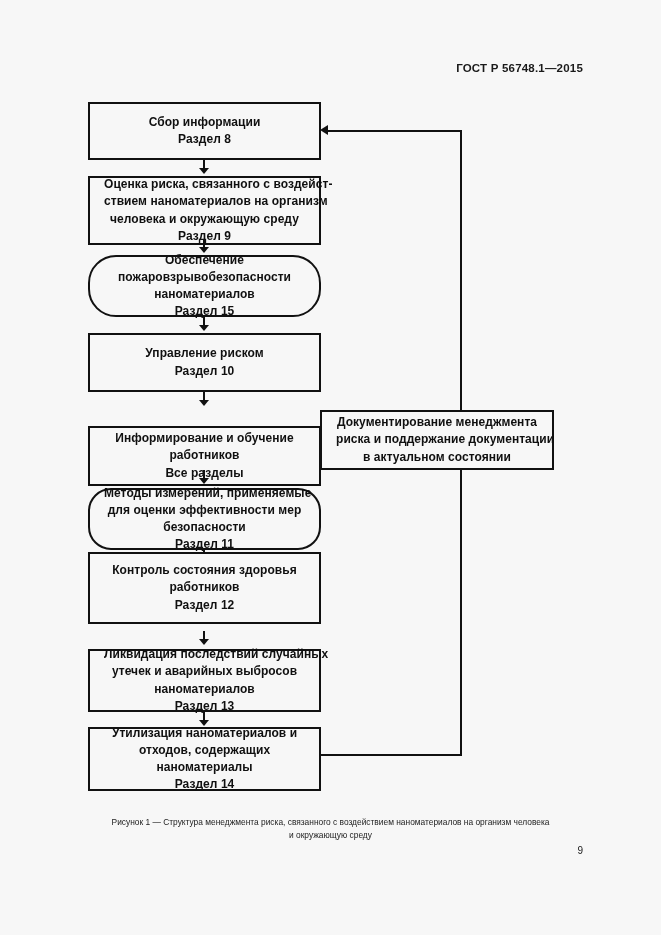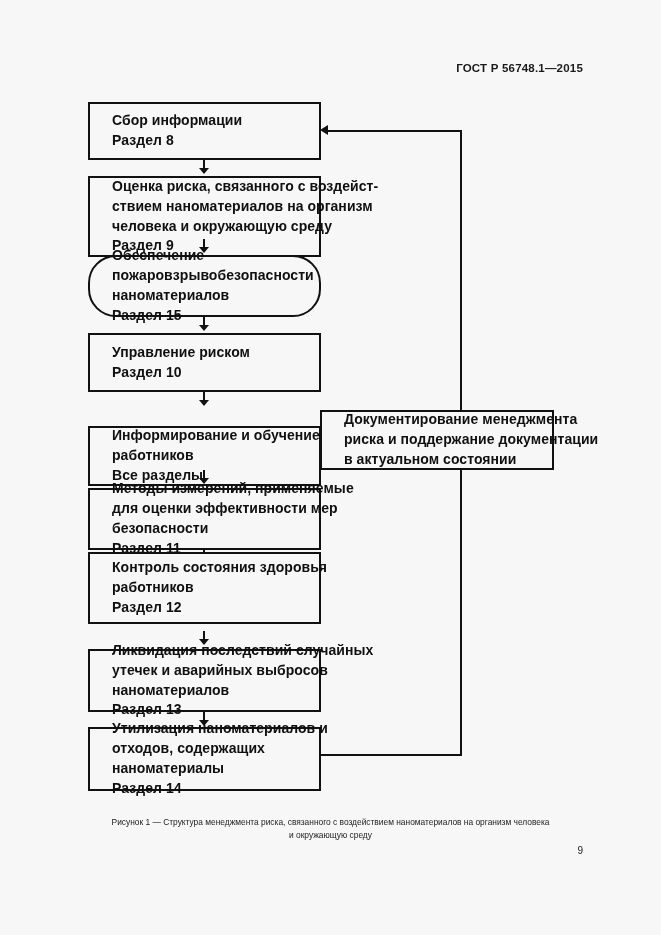--- a/index.html
+++ b/index.html
@@ -38,25 +38,26 @@
     height: 935px;
   }
   .node {
     position: absolute;
     box-sizing: border-box;
     border: 2px solid #111111;
     background: #f7f7f7;
     display: flex;
     align-items: center;
     justify-content: center;
-    font-size: 14px;
+    text-align: center;
+    font-size: 12px;
     font-weight: bold;
     line-height: 1.42;
     color: #101010;
-    padding: 2px 22px;
+    padding: 2px 14px;
     letter-spacing: 0.05px;
   }
   .node .lines { width: 100%; }
   .node .ln { display: block; white-space: nowrap; }
 
   .node-left  { left: 88px;  width: 233px; }
   .node-right { left: 320px; width: 234px; }
 
   
   .vconn {
@@ -143,21 +144,21 @@
 
     <div class="node node-left" style="top:102px; height:58px;">
       <span class="lines">
         <span class="ln">Сбор информации</span>
         <span class="ln">Раздел 8</span>
       </span>
     </div>
     <div class="vconn" style="top:160px; height:10px;"></div>
     <div class="arrowhead" style="top:168px;"></div>
 
-    <div class="node node-left" style="top:176px; height:81px;">
+    <div class="node node-left" style="top:176px; height:69px;">
       <span class="lines">
         <span class="ln">Оценка риска, связанного с воздейст-</span>
         <span class="ln">ствием наноматериалов на организм</span>
         <span class="ln">человека и окружающую среду</span>
         <span class="ln">Раздел 9</span>
       </span>
     </div>
     <div class="vconn" style="top:239px; height:10px;"></div>
     <div class="arrowhead" style="top:247px;"></div>
 
@@ -184,21 +185,21 @@
     <div class="node node-left" style="top:426px; height:60px;">
       <span class="lines">
         <span class="ln">Информирование и обучение</span>
         <span class="ln">работников</span>
         <span class="ln">Все разделы</span>
       </span>
     </div>
     <div class="vconn" style="top:470px; height:10px;"></div>
     <div class="arrowhead" style="top:478px;"></div>
 
-    <div class="node node-left" style="top:488px; height:62px;">
+    <div class="node node-left" style="top:488px; height:62px;border-radius:23px;">
       <span class="lines">
         <span class="ln">Методы измерений, применяемые</span>
         <span class="ln">для оценки эффективности мер</span>
         <span class="ln">безопасности</span>
         <span class="ln">Раздел 11</span>
       </span>
     </div>
     <div class="vconn" style="top:550px; height:10px;"></div>
     <div class="arrowhead" style="top:558px;"></div>
 

